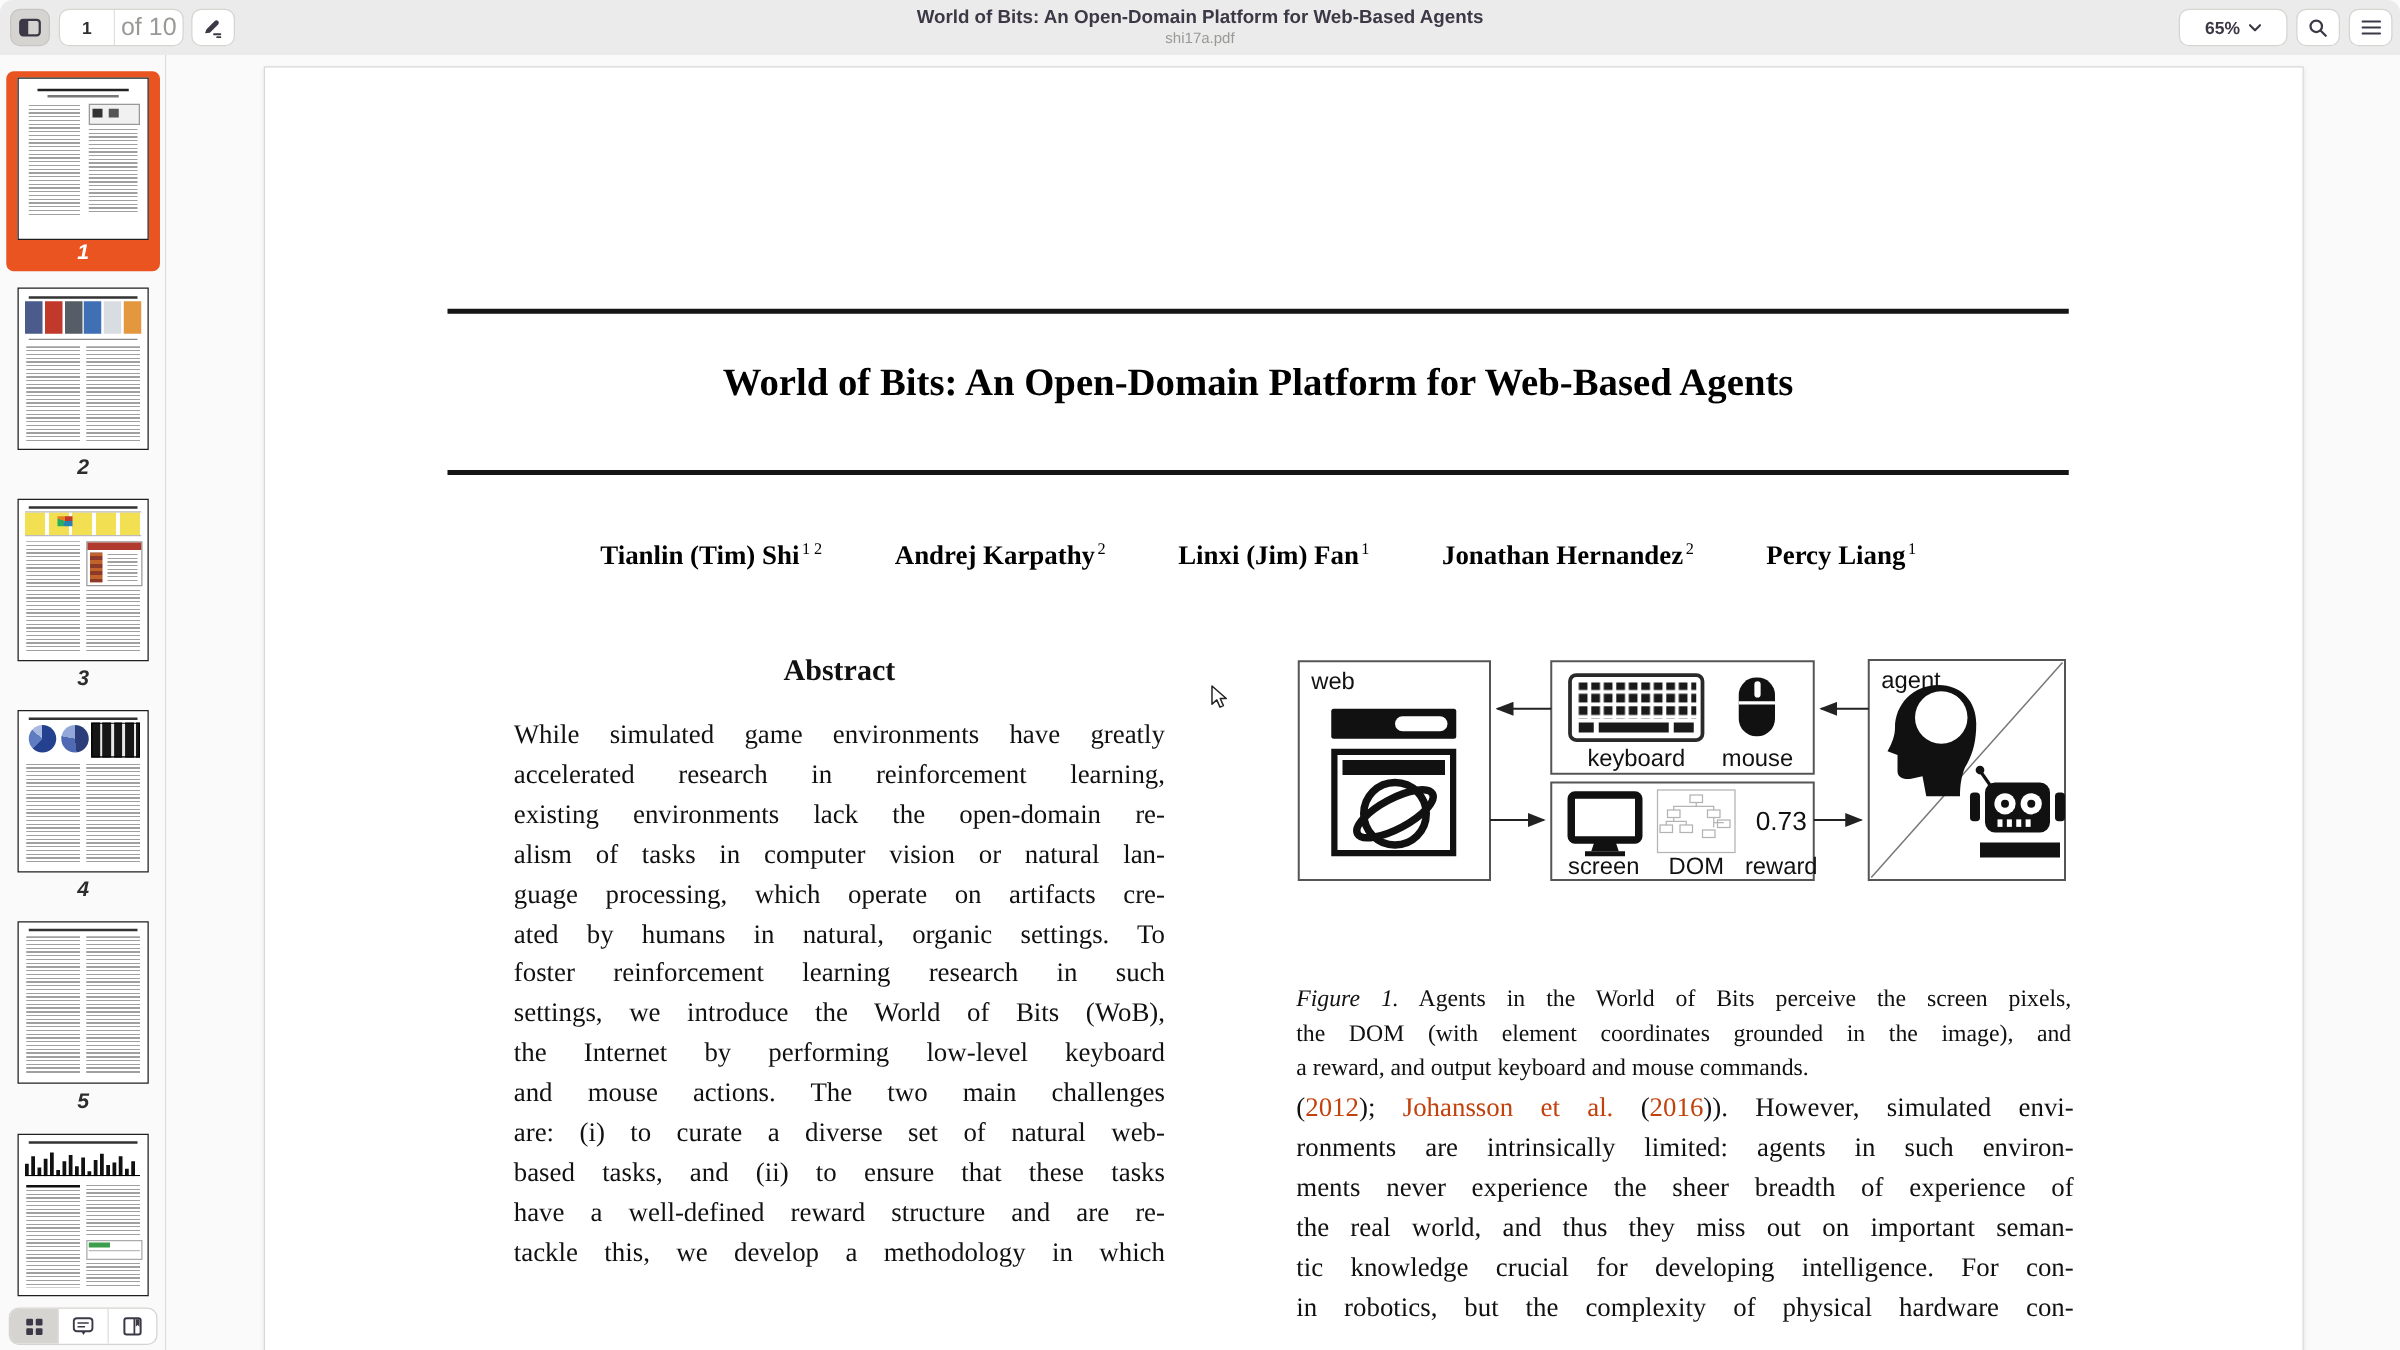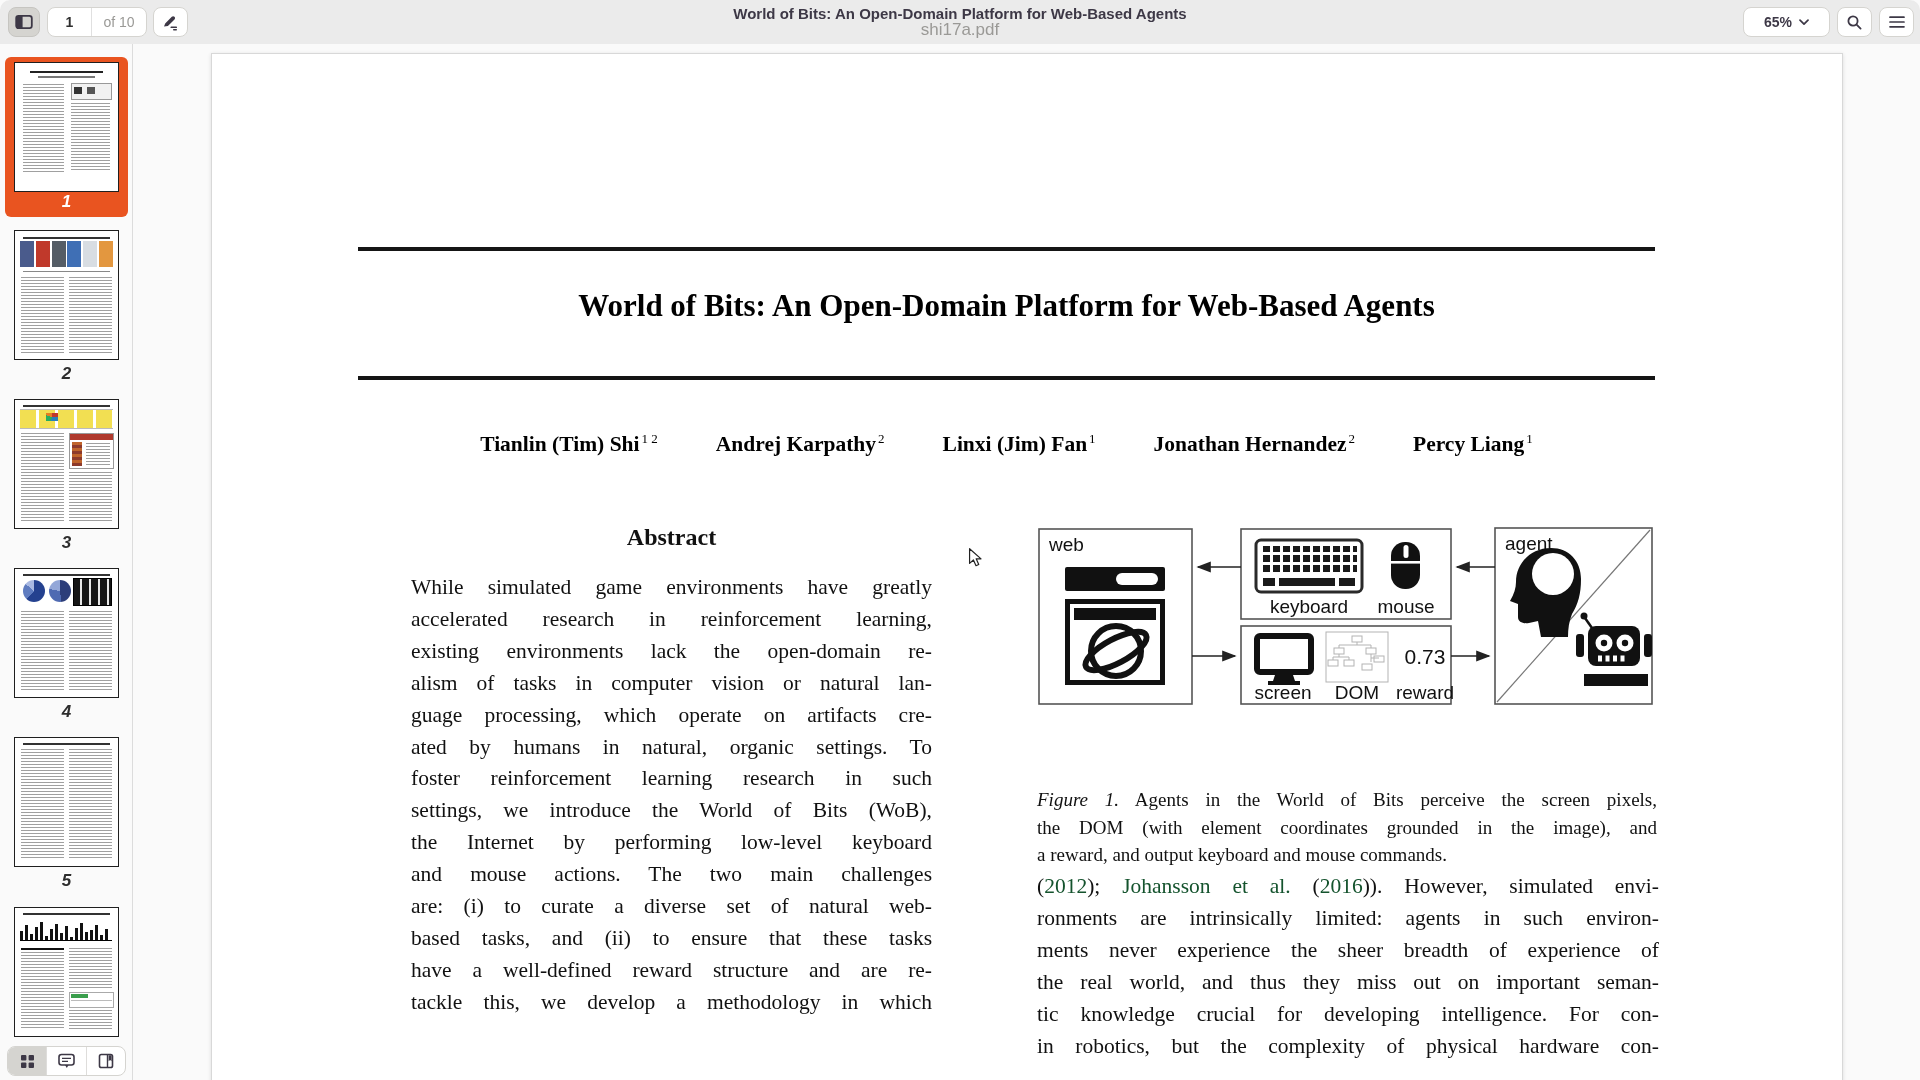--- a/index.html
+++ b/index.html
@@ -7,24 +7,24 @@
   .window{position:absolute;inset:0;border-radius:10px 10px 0 0;overflow:hidden;background:#fafafa;}
 
   
   .toolbar{position:absolute;left:0;top:0;right:0;height:44px;background:#ebebeb;border-bottom:1px solid #cfcfcf;}
   .tbtn{position:absolute;top:7px;height:30px;background:#ffffff;border:1px solid #d5d4d0;border-radius:8px;
     display:flex;align-items:center;justify-content:center;box-sizing:border-box;color:#3d3846;cursor:default;}
   .tbtn.pressed{background:#d5d4d0;border-color:#c6c5c1;}
   .pagewidget{position:absolute;left:47px;top:7px;width:100px;height:30px;background:#fff;border:1px solid #d5d4d0;
     border-radius:8px;display:flex;box-sizing:border-box;overflow:hidden;}
   .pagewidget .cur{width:43px;display:flex;align-items:center;justify-content:center;font-weight:700;font-size:14px;color:#2f2f2f;border-right:1px solid #e0e0e0;}
-  .pagewidget .tot{flex:1;display:flex;align-items:center;justify-content:center;font-size:14px;color:#9a9996;}
+  .pagewidget .tot{flex:1;display:flex;align-items:center;justify-content:center;font-size:20px;color:#9a9996;}
   .titleblock{position:absolute;left:300px;right:300px;top:4px;text-align:center;pointer-events:none;}
   .titleblock .t1{font-size:15px;font-weight:700;color:#3d3846;line-height:19px;}
-  .titleblock .t2{font-size:17px;color:#9a9996;line-height:14px;}
+  .titleblock .t2{font-size:12px;color:#9a9996;line-height:14px;}
   .zoombox{left:1743px;width:87px;font-size:14px;font-weight:600;gap:7px;}
   .icon{display:block;}
 
   
   .sidebar{position:absolute;left:0;top:44px;width:133px;bottom:0;background:#fafafa;border-right:1px solid #dcdcdc;box-sizing:border-box;}
   .selbox{position:absolute;left:5px;top:13px;width:123px;height:160px;background:#e95420;border-radius:6px;}
   .mp{position:absolute;left:14px;width:105px;height:130px;background:#fff;border:1.5px solid #1f1f1f;box-sizing:border-box;overflow:hidden;}
   .pnum{position:absolute;left:0;width:133px;text-align:center;font-style:italic;font-weight:600;font-size:17px;color:#2d2d2d;
     text-shadow:0 0 2px #fff,0 0 2px #fff;}
   .pnum.sel{color:#fff;text-shadow:none;}
@@ -48,21 +48,21 @@
   .authors{position:absolute;left:146px;width:1297px;top:377px;text-align:center;font-size:21.5px;font-weight:700;color:#000;}
   .authors .au{margin:0 29px;white-space:nowrap;}
   .authors sup{font-size:13px;font-weight:400;vertical-align:super;margin-left:2px;}
   .absheading{position:absolute;left:199px;width:521px;top:470px;text-align:center;font-size:24px;font-weight:700;}
   .abstext{position:absolute;left:199px;width:521px;top:518px;font-size:21.5px;line-height:31.9px;}
   .tline{text-align:justify;text-align-last:justify;}
   .tline.endline{text-align-last:left;}
   .caption{position:absolute;left:825px;width:620px;top:732px;font-size:19px;line-height:27.5px;color:#111;}
   .bodycol{position:absolute;left:825px;width:622px;top:816px;font-size:21.5px;line-height:32px;}
   .it{font-style:italic;}
-  .cite{color:#14532d;}
+  .cite{color:#c2410c;}
   .figwrap{position:absolute;left:820px;top:470px;width:625px;height:186px;}
   .figwrap text{font-family:"Liberation Sans","DejaVu Sans",sans-serif;fill:#111;}
 
   .cursor{position:absolute;left:965px;top:546px;width:22px;height:22px;pointer-events:none;z-index:50;}
 
   
   .tile{height:100%;}
 </style>
 </head>
 <body>

